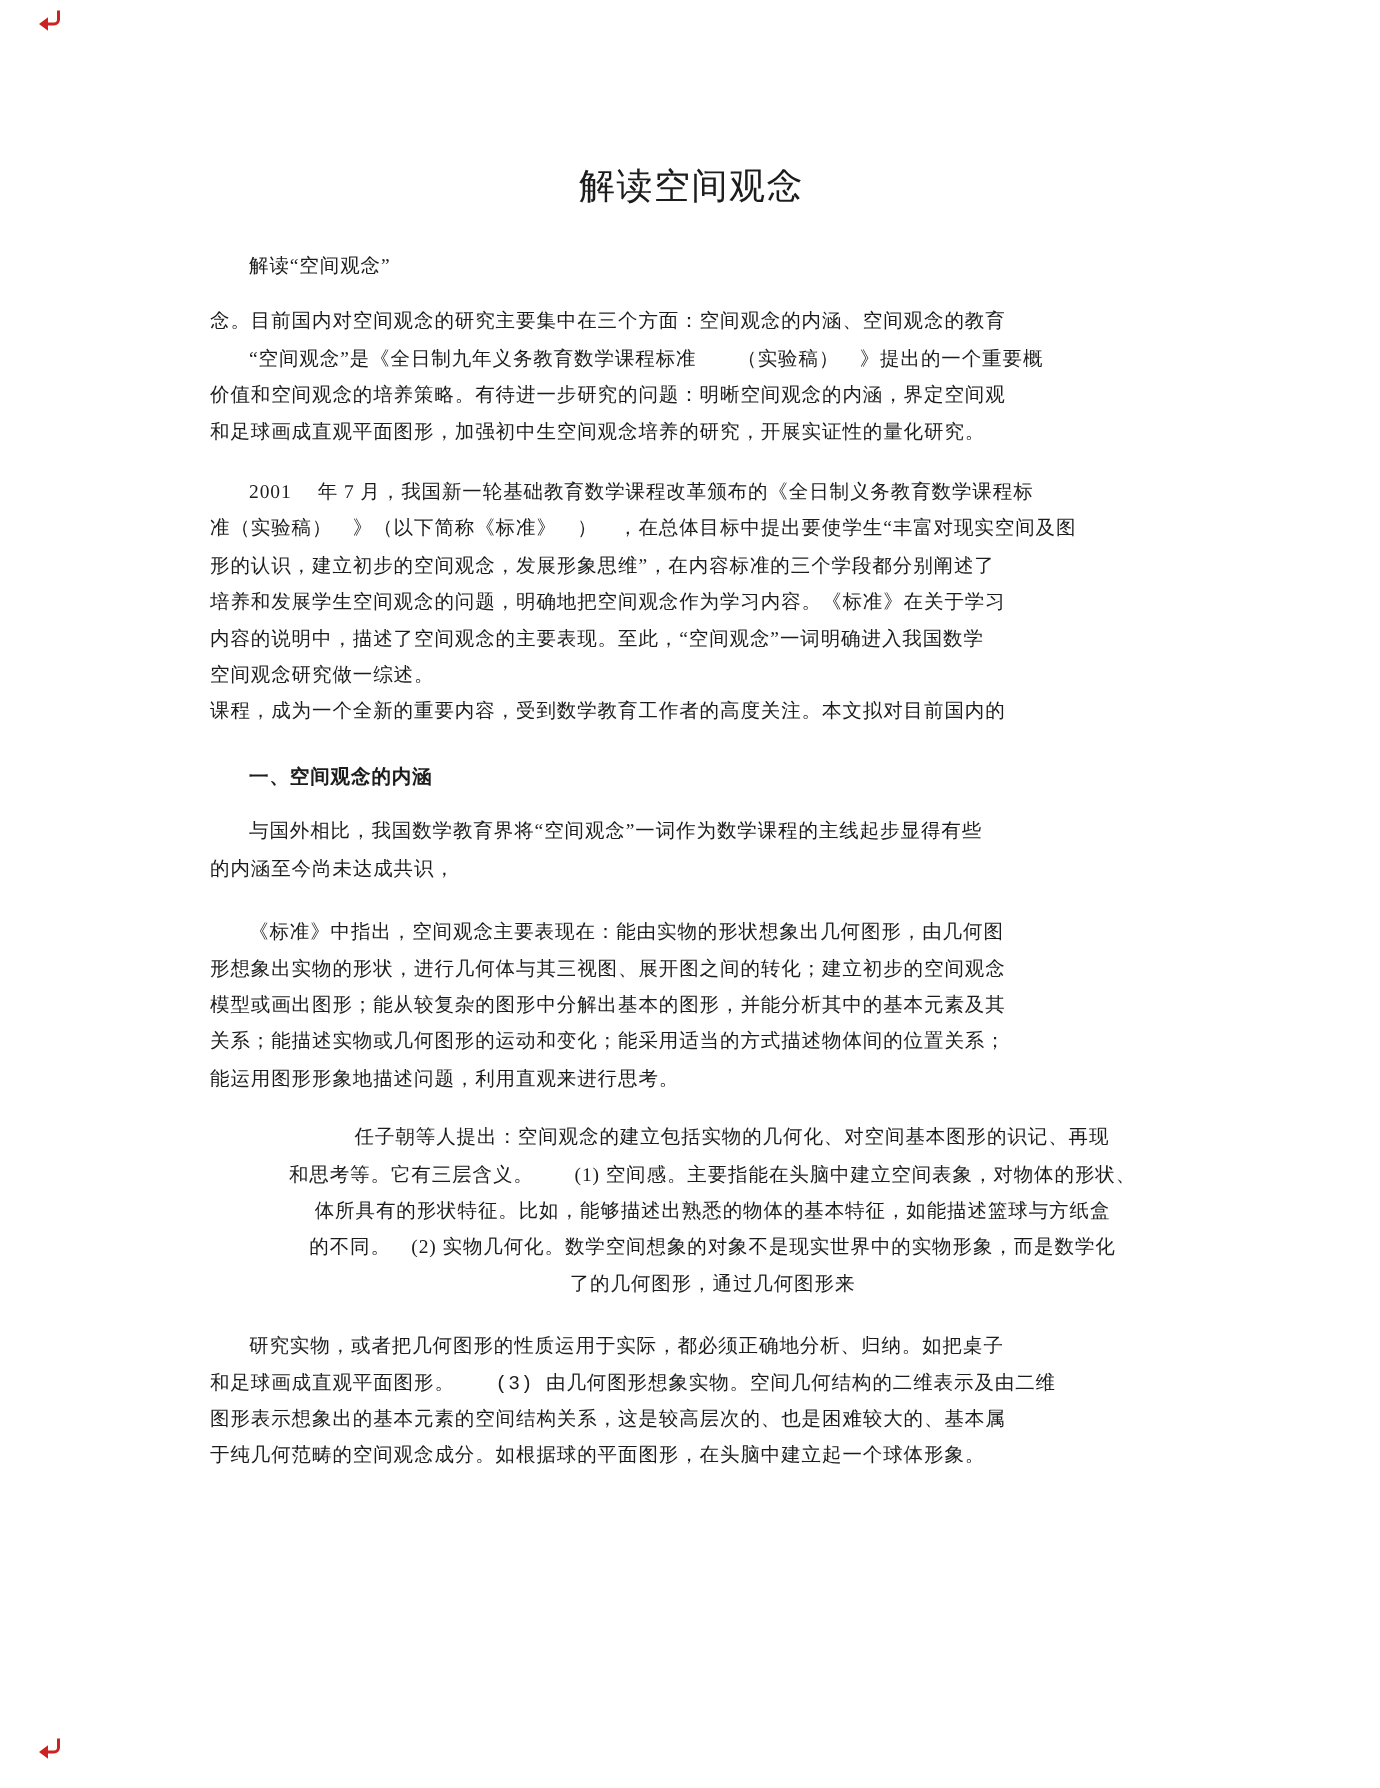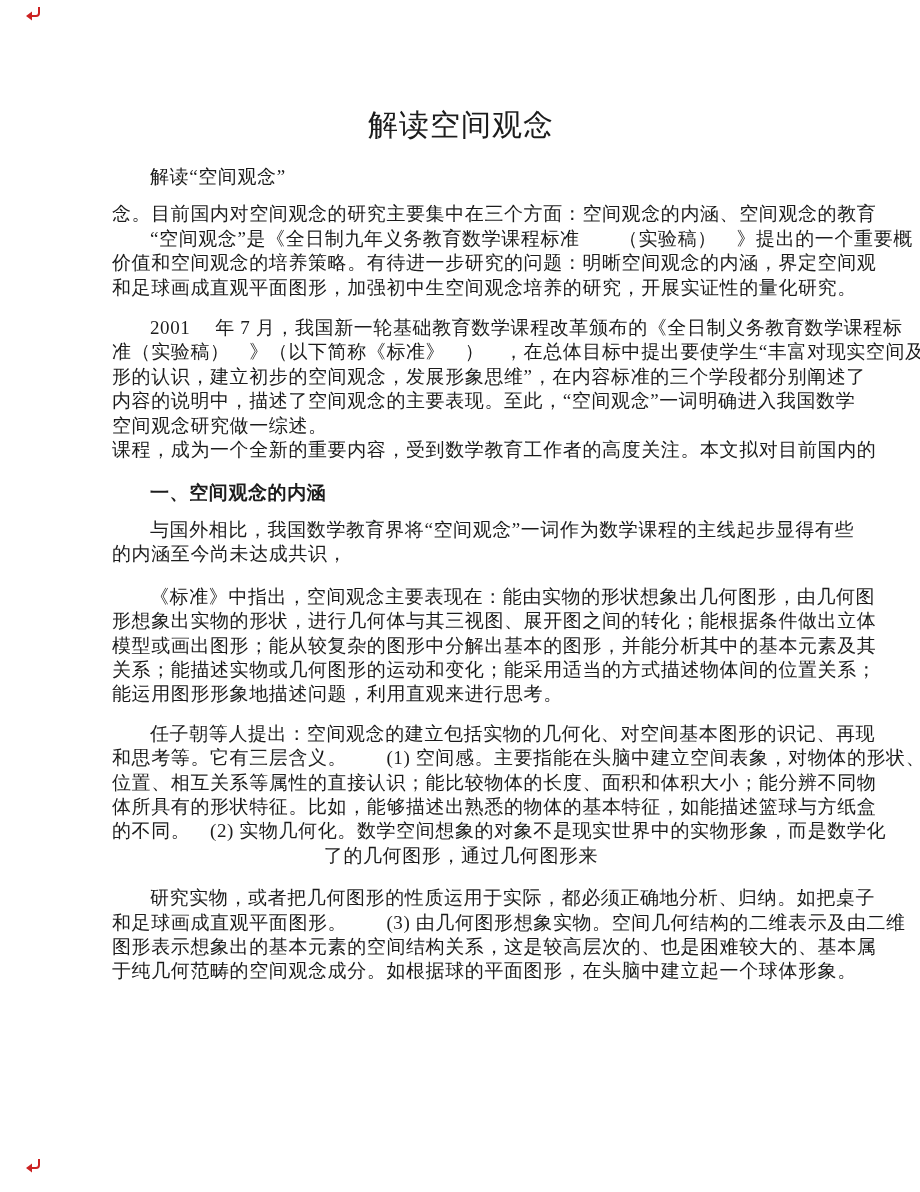--- a/index.html
+++ b/index.html
@@ -10,33 +10,34 @@
     margin: 0 auto;
     background: #ffffff;
     box-sizing: border-box;
     padding: 108px 110px 0 112px;
     font-family: "Liberation Serif", "DejaVu Serif", serif;
     color: #1c1c1c;
     overflow: hidden;
   }
   .doc-title {
     margin: 0 0 23px 0;
-    font-size: 30px;
+    font-size: 24px;
     line-height: 34px;
     font-weight: 400;
     text-align: center;
     letter-spacing: 1px;
     white-space: pre;
   }
   .para { margin: 0; }
   .line {
-    font-size: 19px;
+    font-size: 13px;
     line-height: 24.4px;
     letter-spacing: 0.6px;
     white-space: pre;
+    margin-left: 28px;
   }
   .line.first { text-indent: 2em; }
   .heading-line { font-weight: 700; }
   .corner-mark {
     position: absolute;
     left: 24px;
     width: 18px;
     height: 18px;
   }
   .corner-mark.top { top: 5px; }
@@ -62,52 +63,52 @@
     <div class="line">念。目前国内对空间观念的研究主要集中在三个方面：空间观念的内涵、空间观念的教育</div>
     <div class="line first">“空间观念”是《全日制九年义务教育数学课程标准　　（实验稿）　》提出的一个重要概</div>
     <div class="line">价值和空间观念的培养策略。有待进一步研究的问题：明晰空间观念的内涵，界定空间观</div>
     <div class="line">和足球画成直观平面图形，加强初中生空间观念培养的研究，开展实证性的量化研究。</div>
   </div>
 
   <div class="para" style="margin-bottom:19px;">
     <div class="line first">2001　 年 7 月，我国新一轮基础教育数学课程改革颁布的《全日制义务教育数学课程标</div>
     <div class="line">准（实验稿）　》（以下简称《标准》　）　，在总体目标中提出要使学生“丰富对现实空间及图</div>
     <div class="line">形的认识，建立初步的空间观念，发展形象思维”，在内容标准的三个学段都分别阐述了</div>
+    <div class="line">培养和发展学生空间观念的问题，明确地把空间观念作为学习内容。《标准》在关于学习</div>
     <div class="line">内容的说明中，描述了空间观念的主要表现。至此，“空间观念”一词明确进入我国数学</div>
     <div class="line">空间观念研究做一综述。</div>
     <div class="line">课程，成为一个全新的重要内容，受到数学教育工作者的高度关注。本文拟对目前国内的</div>
   </div>
 
   <div class="para" style="margin-bottom:12px;">
     <div class="line first heading-line">一、空间观念的内涵</div>
   </div>
 
   <div class="para" style="margin-bottom:18px;">
     <div class="line first">与国外相比，我国数学教育界将“空间观念”一词作为数学课程的主线起步显得有些</div>
     <div class="line">的内涵至今尚未达成共识，</div>
   </div>
 
   <div class="para" style="margin-bottom:15px;">
     <div class="line first">《标准》中指出，空间观念主要表现在：能由实物的形状想象出几何图形，由几何图</div>
-    <div class="line">形想象出实物的形状，进行几何体与其三视图、展开图之间的转化；能根据条件做出立体</div>
+    <div class="line">形想象出实物的形状，进行几何体与其三视图、展开图之间的转化；建立初步的空间观念</div>
     <div class="line">模型或画出图形；能从较复杂的图形中分解出基本的图形，并能分析其中的基本元素及其</div>
     <div class="line">关系；能描述实物或几何图形的运动和变化；能采用适当的方式描述物体间的位置关系；</div>
     <div class="line">能运用图形形象地描述问题，利用直观来进行思考。</div>
   </div>
 
   <div class="para" style="margin-bottom:18px;text-align:center;">
     <div class="line first">任子朝等人提出：空间观念的建立包括实物的几何化、对空间基本图形的识记、再现</div>
     <div class="line">和思考等。它有三层含义。　　(1) 空间感。主要指能在头脑中建立空间表象，对物体的形状、</div>
-    <div class="line">位置、相互关系等属性的直接认识；能比较物体的长度、面积和体积大小；能分辨不同物</div>
     <div class="line">体所具有的形状特征。比如，能够描述出熟悉的物体的基本特征，如能描述篮球与方纸盒</div>
     <div class="line">的不同。　(2) 实物几何化。数学空间想象的对象不是现实世界中的实物形象，而是数学化</div>
     <div class="line">了的几何图形，通过几何图形来</div>
   </div>
 
-  <div class="para" style="margin-bottom:0;">
+  <div class="para" style="margin-bottom:0;font-family:Liberation Mono, monospace;">
     <div class="line first">研究实物，或者把几何图形的性质运用于实际，都必须正确地分析、归纳。如把桌子</div>
     <div class="line">和足球画成直观平面图形。　　(3) 由几何图形想象实物。空间几何结构的二维表示及由二维</div>
     <div class="line">图形表示想象出的基本元素的空间结构关系，这是较高层次的、也是困难较大的、基本属</div>
     <div class="line">于纯几何范畴的空间观念成分。如根据球的平面图形，在头脑中建立起一个球体形象。</div>
   </div>
 
   <svg class="corner-mark bottom" viewBox="0 0 18 18" xmlns="http://www.w3.org/2000/svg">
     <path d="M15 2 v6 a3 3 0 0 1 -3 3 H7" fill="none" stroke="#cc2222" stroke-width="2"></path>
     <polygon points="8,6.5 2,11 8,15.5" fill="#cc2222"></polygon>
   </svg>

